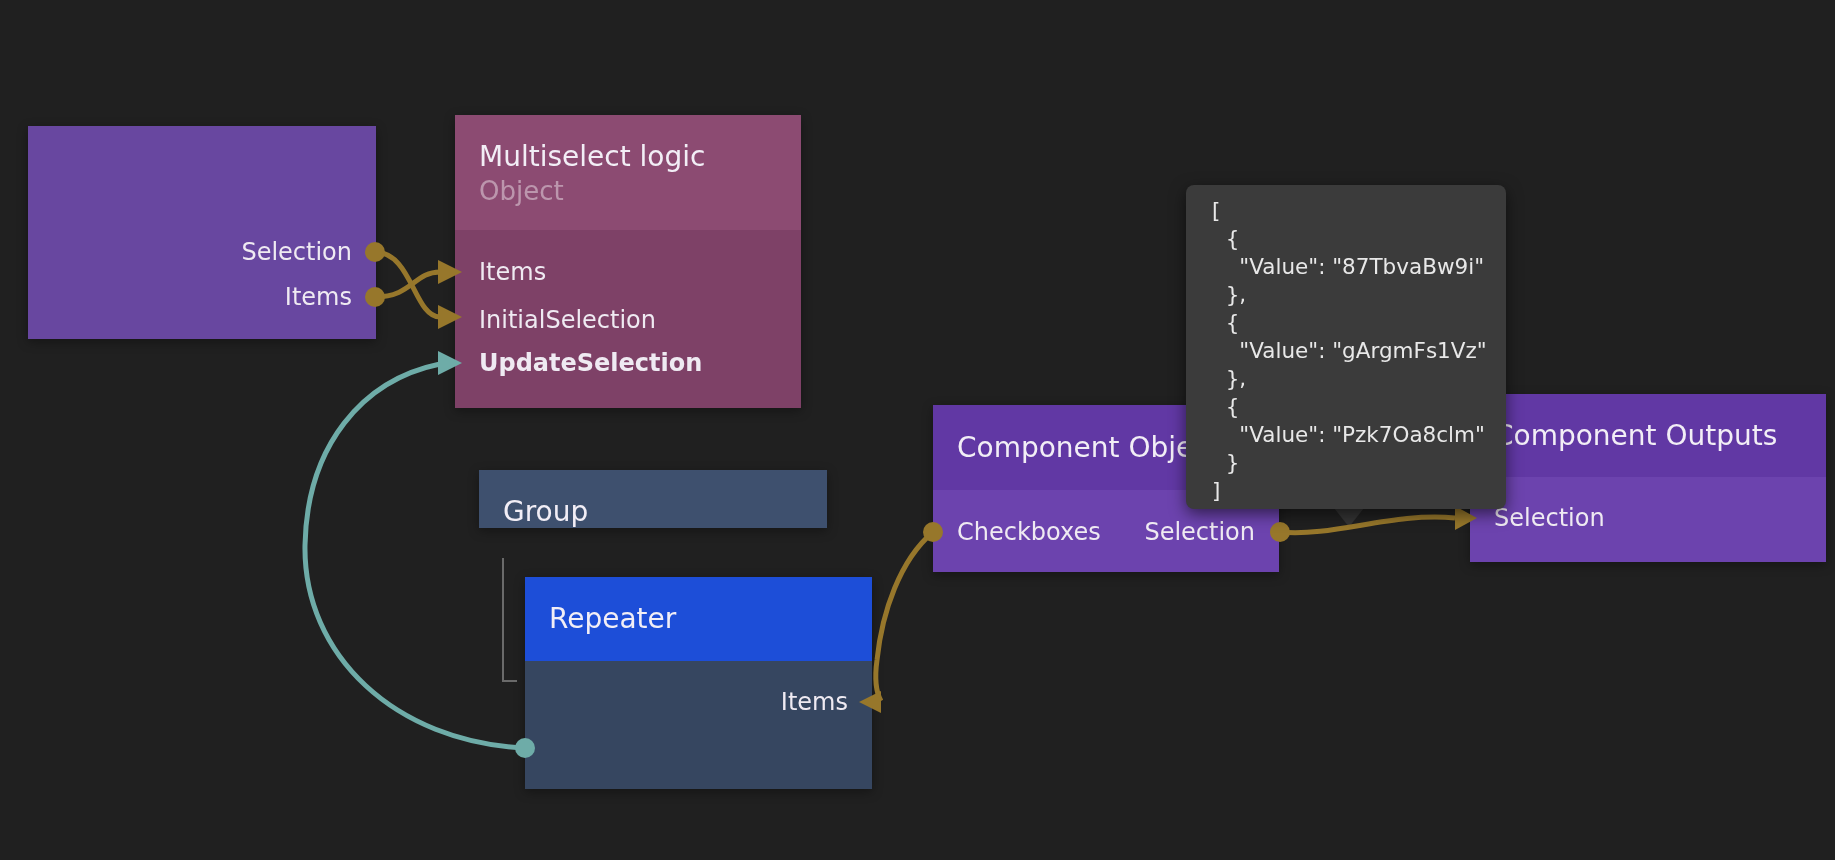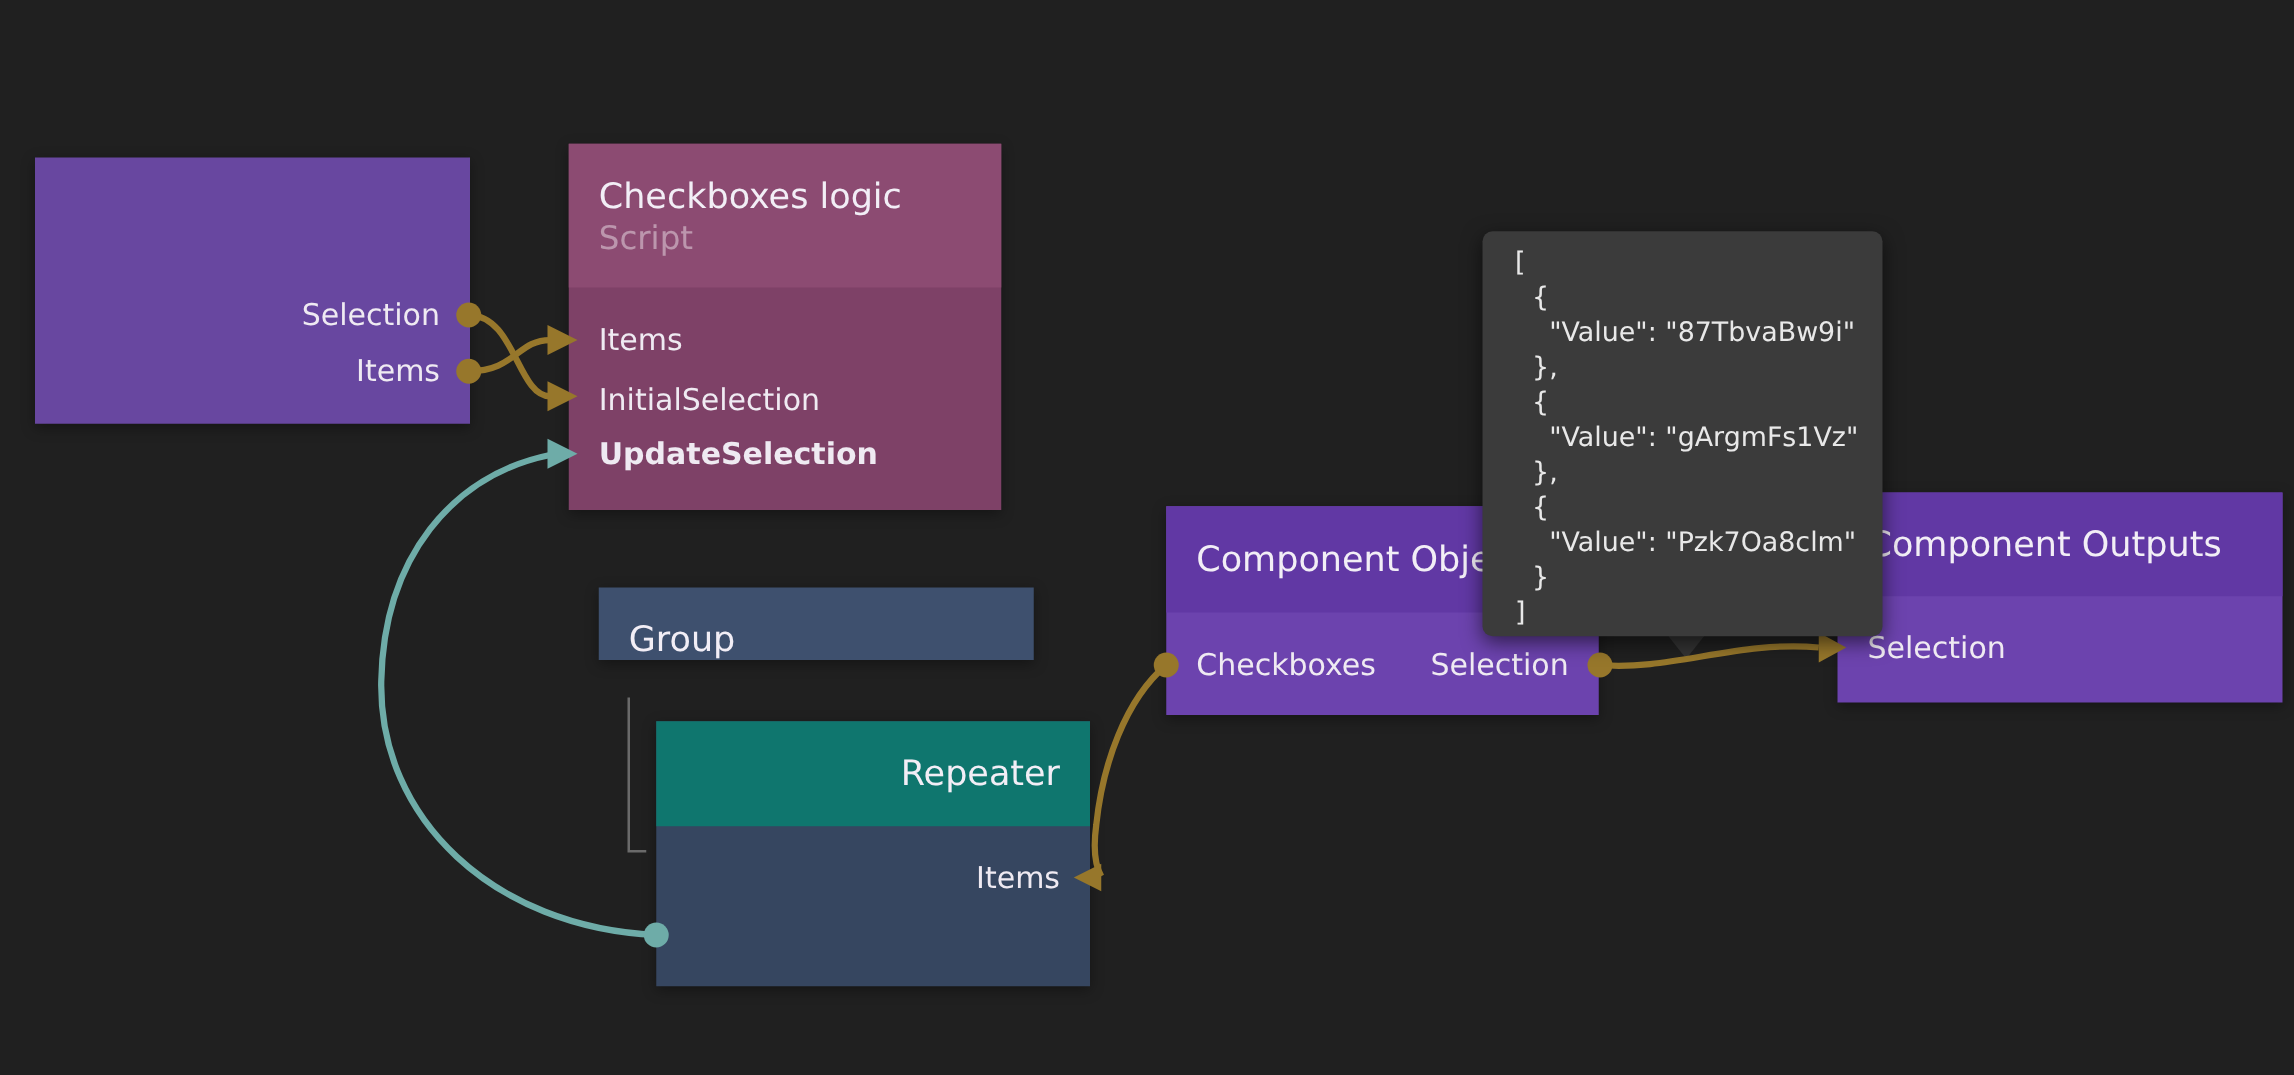--- a/index.html
+++ b/index.html
@@ -56,42 +56,42 @@
     <div class="port align-right" style="top:109px;" data-interactable="true">
       <span data-interactable="false">Selection</span>
     </div>
     <div class="port align-right" style="top:154px;" data-interactable="true">
       <span data-interactable="false">Items</span>
     </div>
   </div>
 
   <div class="node" data-interactable="true" style="left:455px;top:115px;width:346px;height:293px;background:#7E4167;">
     <div class="node-header" data-interactable="false" style="height:115px;background:#8C4B72;">
-      <div class="node-title" data-interactable="false">Checkboxes logic</div>
-      <div class="node-subtitle" data-interactable="false">Script</div>
+      <div class="node-title" data-interactable="false">Multiselect logic</div>
+      <div class="node-subtitle" data-interactable="false">Object</div>
     </div>
     <div class="port" style="top:140px;" data-interactable="true">
       <span data-interactable="false">Items</span>
     </div>
     <div class="port" style="top:188px;" data-interactable="true">
       <span data-interactable="false">InitialSelection</span>
     </div>
     <div class="port" style="top:231px;font-weight:bold;" data-interactable="true">
       <span data-interactable="false">UpdateSelection</span>
     </div>
   </div>
 
   <div class="node" data-interactable="true" style="left:479px;top:470px;width:348px;height:58px;background:#3E506E;">
     <div class="node-header" data-interactable="false" style="height:83px;">
       <div class="node-title" data-interactable="false">Group</div>
     </div>
   </div>
 
   <div class="node" data-interactable="true" style="left:525px;top:577px;width:347px;height:212px;background:#364660;">
-    <div class="node-header" data-interactable="false" style="height:84px;background:#0f766e;text-align:right;">
+    <div class="node-header" data-interactable="false" style="height:84px;background:#1d4ed8;">
       <div class="node-title" data-interactable="false">Repeater</div>
     </div>
     <div class="port align-right" style="top:108px;" data-interactable="true">
       <span data-interactable="false">Items</span>
     </div>
   </div>
 
   <div class="node" data-interactable="true" style="left:933px;top:405px;width:346px;height:167px;background:#6C43AE;">
     <div class="node-header" data-interactable="false" style="height:85px;background:#6138A4;">
       <div class="node-title" data-interactable="false">Component Object</div>

